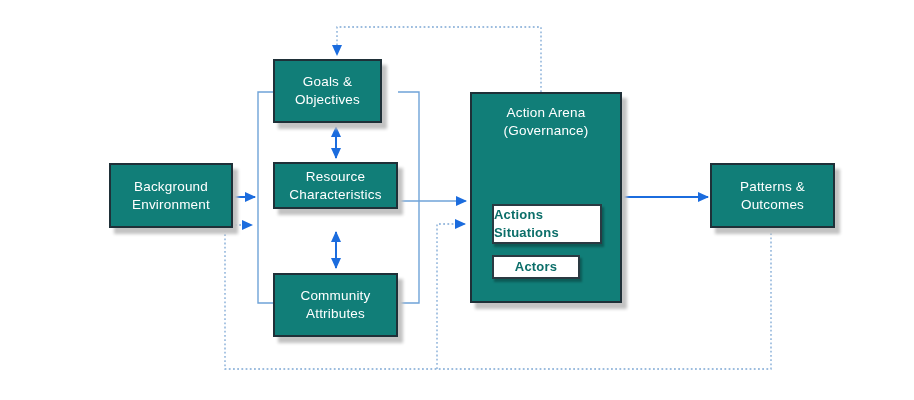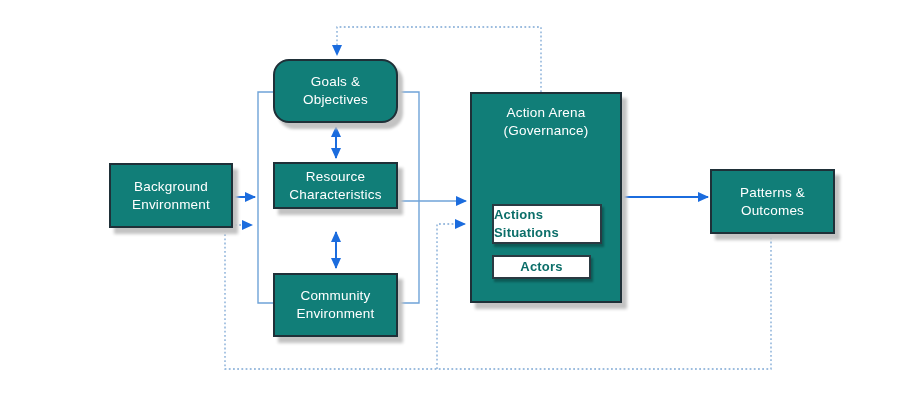--- a/index.html
+++ b/index.html
@@ -14,35 +14,35 @@
   .edges{position:absolute;left:0;top:0;z-index:1;pointer-events:none;}
   .node{
     position:absolute;z-index:2;box-sizing:border-box;
     background:var(--box-fill);border:2px solid var(--box-border);
     box-shadow:5px 6px 3px var(--shadow);
     color:var(--box-text);font-size:13.5px;line-height:1.32;letter-spacing:.2px;
     display:flex;align-items:center;justify-content:center;text-align:center;
     padding:4px 10px;
   }
   .node-bg-env{left:78px;top:163px;width:124px;height:65px;margin-left:31px;}
-  .node-goals{left:273px;top:59px;width:125px;height:64px;border-radius:16px;}
+  .node-goals{left:273px;top:59px;width:109px;height:64px;}
   .node-resource{left:273px;top:162px;width:125px;height:47px;}
   .node-community{left:273px;top:273px;width:125px;height:64px;}
-  .node-patterns{left:710px;top:163px;width:125px;height:65px;margin-top:6px;}
+  .node-patterns{left:710px;top:163px;width:125px;height:65px;}
   .node-arena{left:470px;top:92px;width:152px;height:211px;
     align-items:flex-start;padding-top:10px;padding-left:14px;padding-right:14px;}
   .inner-node{
     position:absolute;box-sizing:border-box;
     background:var(--inner-box-fill);border:2px solid var(--inner-box-border);
     box-shadow:2px 3px 2px rgba(0,0,0,.28);
     color:var(--inner-box-text);font-weight:bold;font-size:13px;line-height:1.35;
     display:flex;align-items:center;justify-content:center;text-align:left;
   }
   .inner-actions{left:20px;top:110px;width:110px;height:40px;}
-  .inner-actors{left:20px;top:161px;width:99px;height:24px;}
+  .inner-actors{left:20px;top:161px;width:88px;height:24px;}
   .edge-solid{stroke:var(--solid-arrow);stroke-width:2;fill:none;}
   .edge-bracket{stroke:var(--bracket-line);stroke-width:1.4;fill:none;}
   .edge-dotted{stroke:var(--dotted-line);stroke-width:1.3;fill:none;stroke-dasharray:1.8 2.4;}
   .arrowhead{fill:var(--solid-arrow);}
 </style>
 </head>
 <body>
 
 <div class="canvas">
 
@@ -73,21 +73,21 @@
 
   <div class="node node-goals">
     <span>Goals &amp; Objectives</span>
   </div>
 
   <div class="node node-resource">
     <span>Resource Characteristics</span>
   </div>
 
   <div class="node node-community">
-    <span>Community Environment</span>
+    <span>Community Attributes</span>
   </div>
 
   <div class="node node-arena">
     <span>Action Arena (Governance)</span>
     <div class="inner-node inner-actions">
       <span>Actions Situations</span>
     </div>
     <div class="inner-node inner-actors">
       <span>Actors</span>
     </div>

